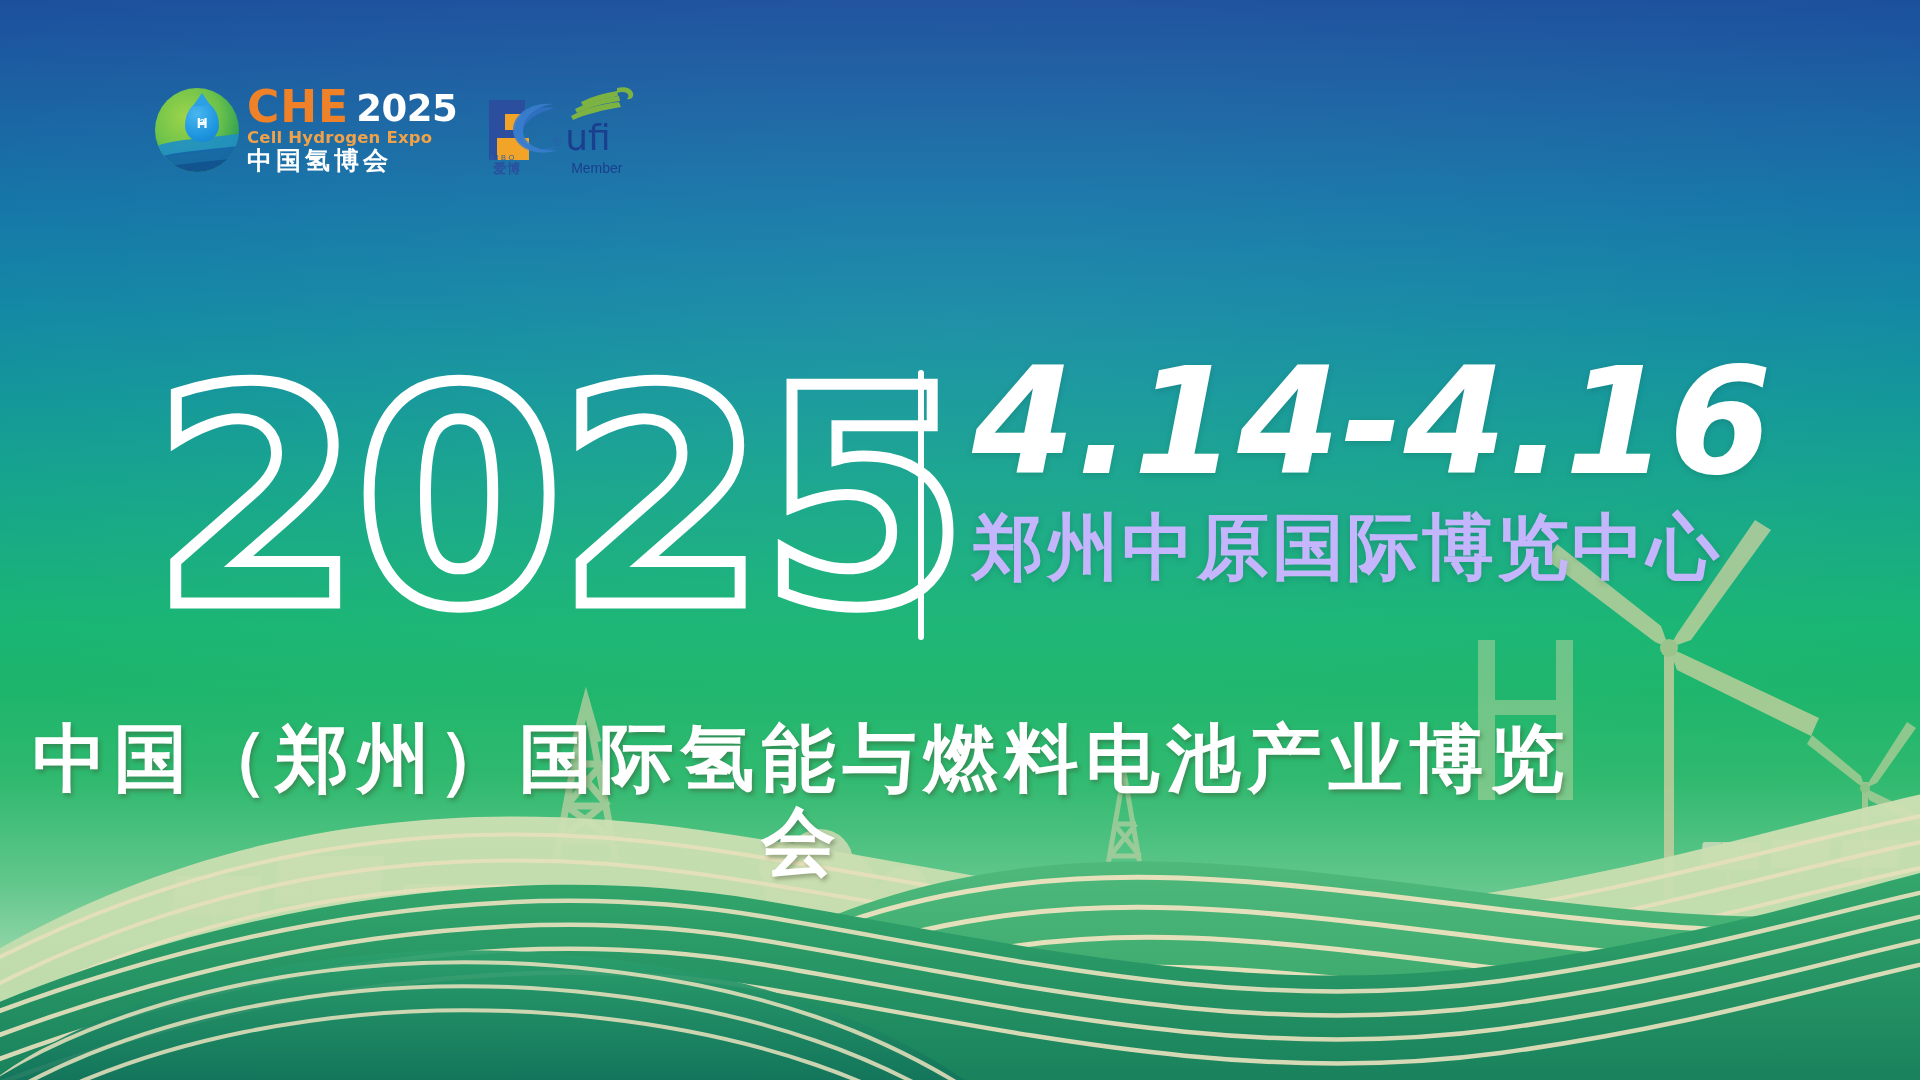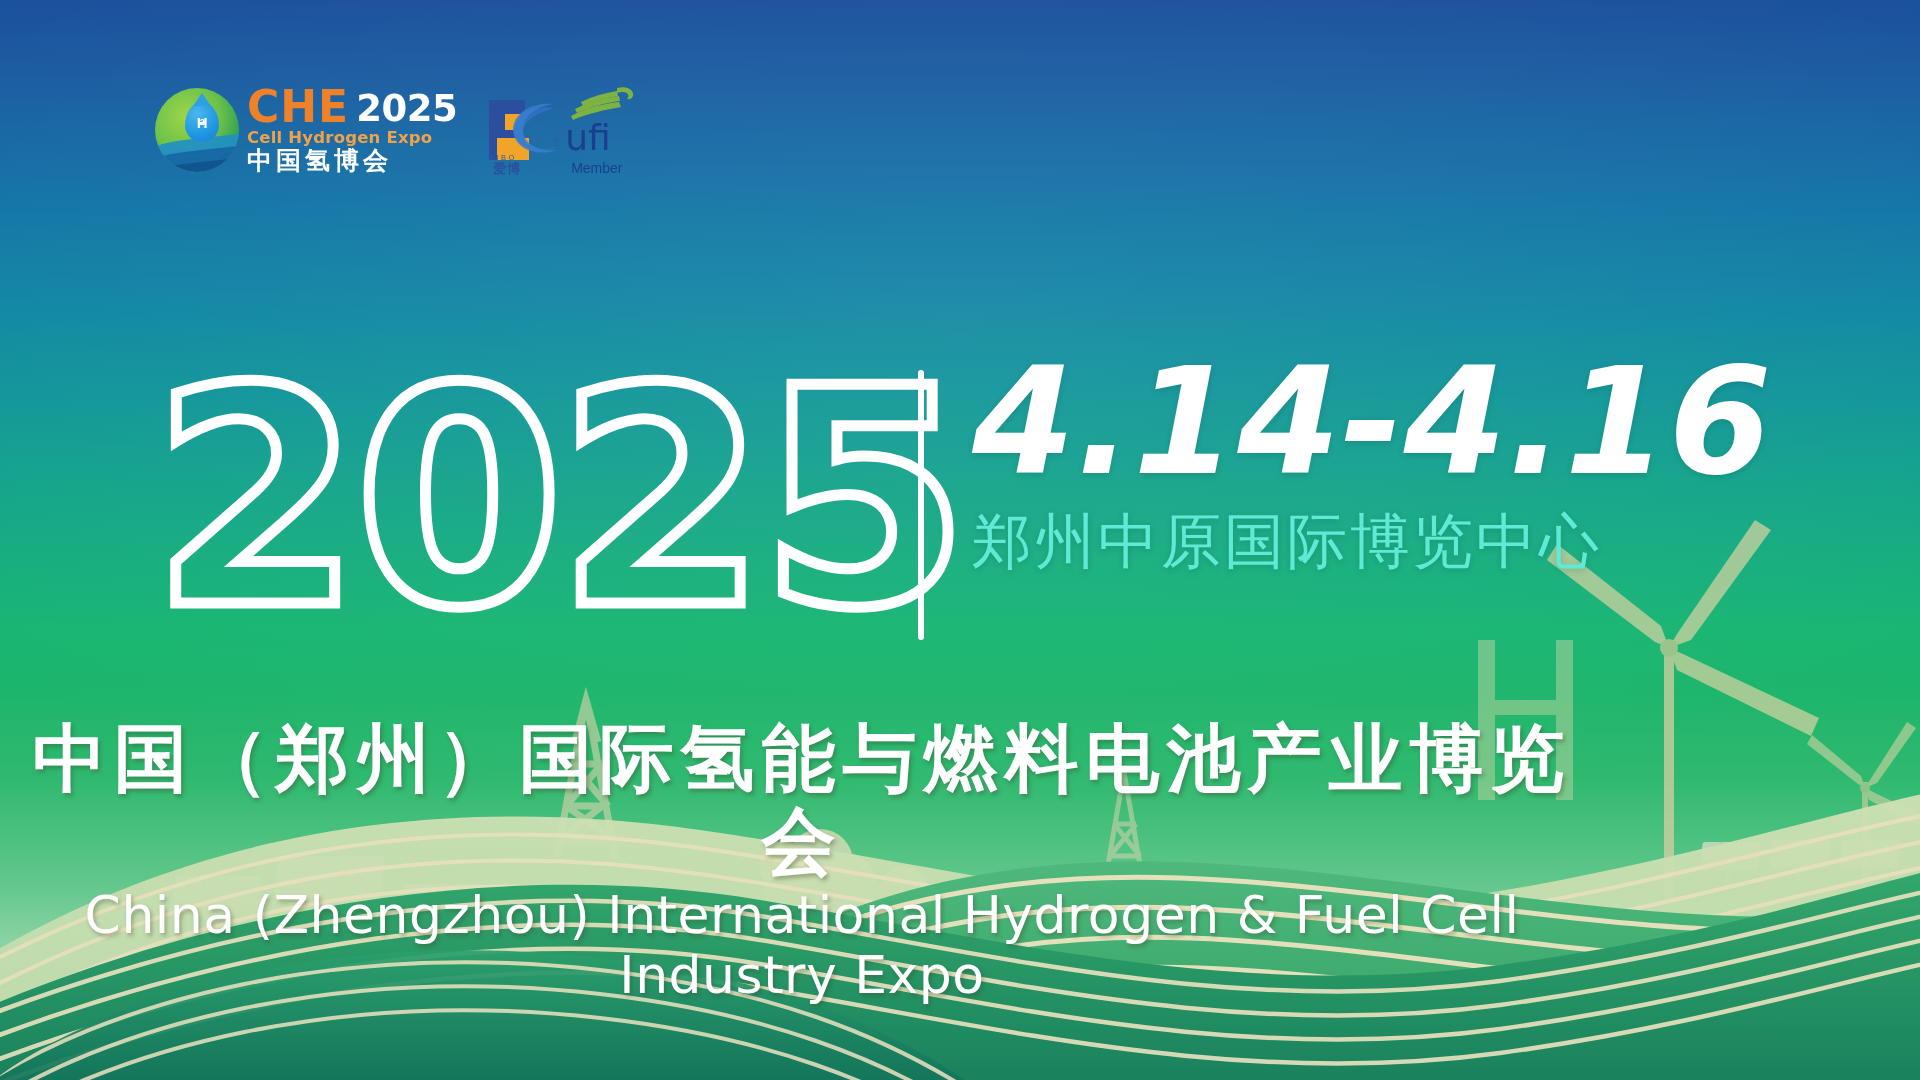--- a/index.html
+++ b/index.html
@@ -75,21 +75,21 @@
   .year-2025{position:absolute;left:152px;top:-10px;
     font-size:300px;font-weight:bold;line-height:1;letter-spacing:-6px;
     font-family:"DejaVu Sans",sans-serif;
     color:transparent;-webkit-text-stroke:11px #ffffff;
     paint-order:stroke fill;}
   .divider{position:absolute;left:918px;top:10px;width:6px;height:270px;background:#ffffff;border-radius:3px;}
 
   .right-block{position:absolute;left:972px;top:-12px;}
   .dates{font-size:148px;font-weight:bold;color:#fff;line-height:1;letter-spacing:1px;
          font-family:"DejaVu Sans",sans-serif;text-shadow:0 2px 6px rgba(0,60,40,.18);font-style:italic;}
-  .venue{margin-top:14px;font-size:60px;font-weight:normal;color:#5eead4;letter-spacing:3px;line-height:1.05;
+  .venue{margin-top:14px;font-size:72px;font-weight:bold;color:#c4b5fd;letter-spacing:3px;line-height:1.05;
          text-shadow:0 2px 6px rgba(0,60,40,.20);}
 
   
   .titles{position:absolute;left:0;top:718px;width:1604px;text-align:center;}
   .title-cn{font-size:74px;font-weight:bold;color:#ffffff;letter-spacing:7px;line-height:1.12;
             text-shadow:2px 3px 4px rgba(60,70,40,.38);}
   .title-en{font-size:52px;font-weight:normal;color:#ffffff;letter-spacing:.5px;line-height:1.15;margin-top:2px;
             font-family:"DejaVu Sans",sans-serif;text-shadow:2px 3px 4px rgba(60,70,40,.38);}
 </style>
 </head>
@@ -376,16 +376,15 @@
     <div class="year-2025">2025</div>
     <div class="divider"></div>
     <div class="right-block">
       <div class="dates">4.14-4.16</div>
       <div class="venue">郑州中原国际博览中心</div>
     </div>
   </div>
 
   <div class="titles">
     <div class="title-cn">中国（郑州）国际氢能与燃料电池产业博览会</div>
-    <div class="title-en">China (Zhengzhou) International Hydrogen &amp; Fuel Cell Industry Expo</div>
   </div>
 
 </div>
 
 </body></html>

